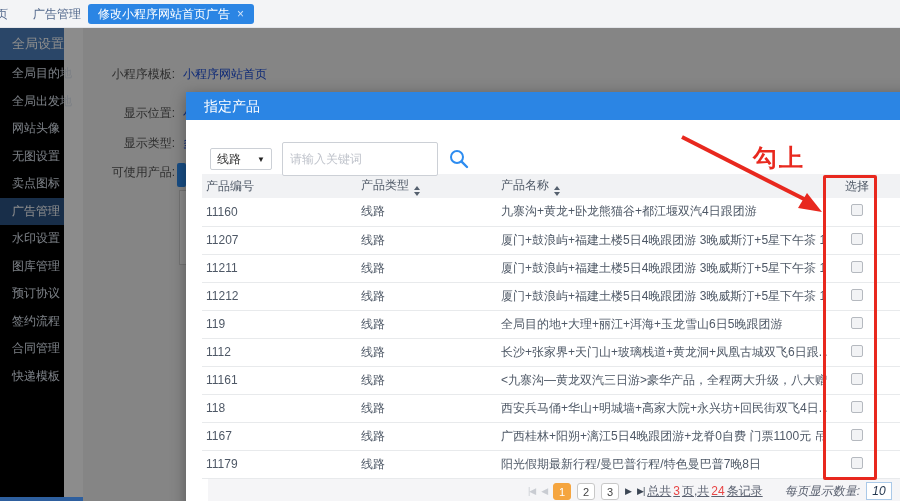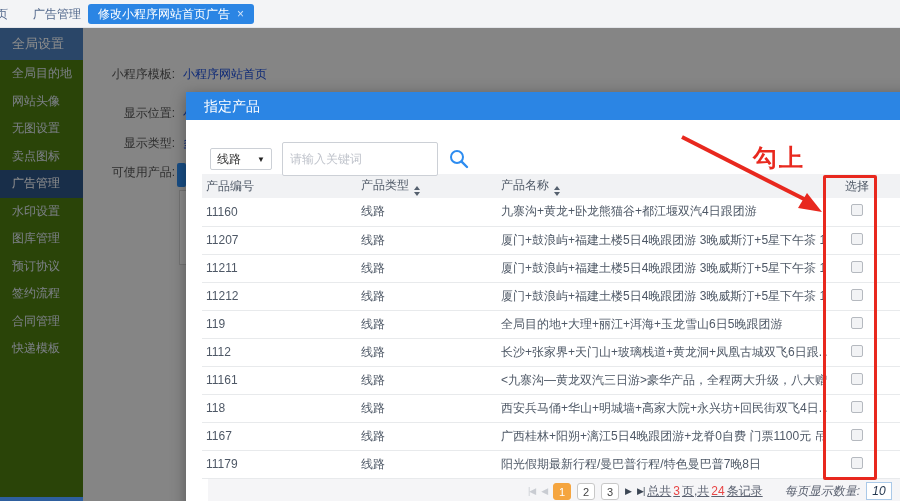--- a/index.html
+++ b/index.html
@@ -13,22 +13,22 @@
   .tab { position:absolute; top:4px; height:20px; line-height:20px; font-size:12px;
     color:#53688c; white-space:nowrap; cursor:pointer; }
   .tab .x { font-size:12px; color:#8fa0ba; margin-left:7px; }
   .tab-partial { left:-4px; }
   .tab-2 { left:33px;text-align:right; }
   .tab-active { left:88px; background:#2b85e4; color:#fff; border-radius:3px;
     padding:0 10px; }
   .tab-active .x { color:#cfe3fa; }
 
   
-  .sidebar { position:absolute; left:0; top:28px; width:83px; height:473px;
-    background:#4d7c0f; z-index:1; }
+  .sidebar { position:absolute; left:0; top:28px; width:64px; height:473px;
+    background:#000000; z-index:1; }
   .side-head { height:32px; line-height:32px; background:#4d80bd; color:#fff;
     font-size:13px; padding-left:12px; white-space:nowrap; }
   .side-item { height:27.5px; line-height:27.5px; color:#dfe7f2; font-size:12px;
     padding-left:12px; white-space:nowrap; cursor:pointer; }
   .side-item.active { background:#2c5486; color:#fff; }
   .side-bottom-strip { position:absolute; left:0; top:497px; width:83px; height:4px;
     background:#2e5f9e; z-index:6; }
 
   
   .content { position:absolute; left:83px; top:28px; right:0; bottom:0;
@@ -124,20 +124,21 @@
     </div>
     <div class="tab tab-active">
       <span>修改小程序网站首页广告</span><span class="x">×</span>
     </div>
   </div>
 
   <div class="sidebar">
     <div class="side-head">全局设置</div>
     <div id="side-items">
         <div class="side-item">全局目的地</div>
+        <div class="side-item">全局出发地</div>
         <div class="side-item">网站头像</div>
         <div class="side-item">无图设置</div>
         <div class="side-item">卖点图标</div>
         <div class="side-item active">广告管理</div>
         <div class="side-item">水印设置</div>
         <div class="side-item">图库管理</div>
         <div class="side-item">预订协议</div>
         <div class="side-item">签约流程</div>
         <div class="side-item">合同管理</div>
         <div class="side-item">快递模板</div>

